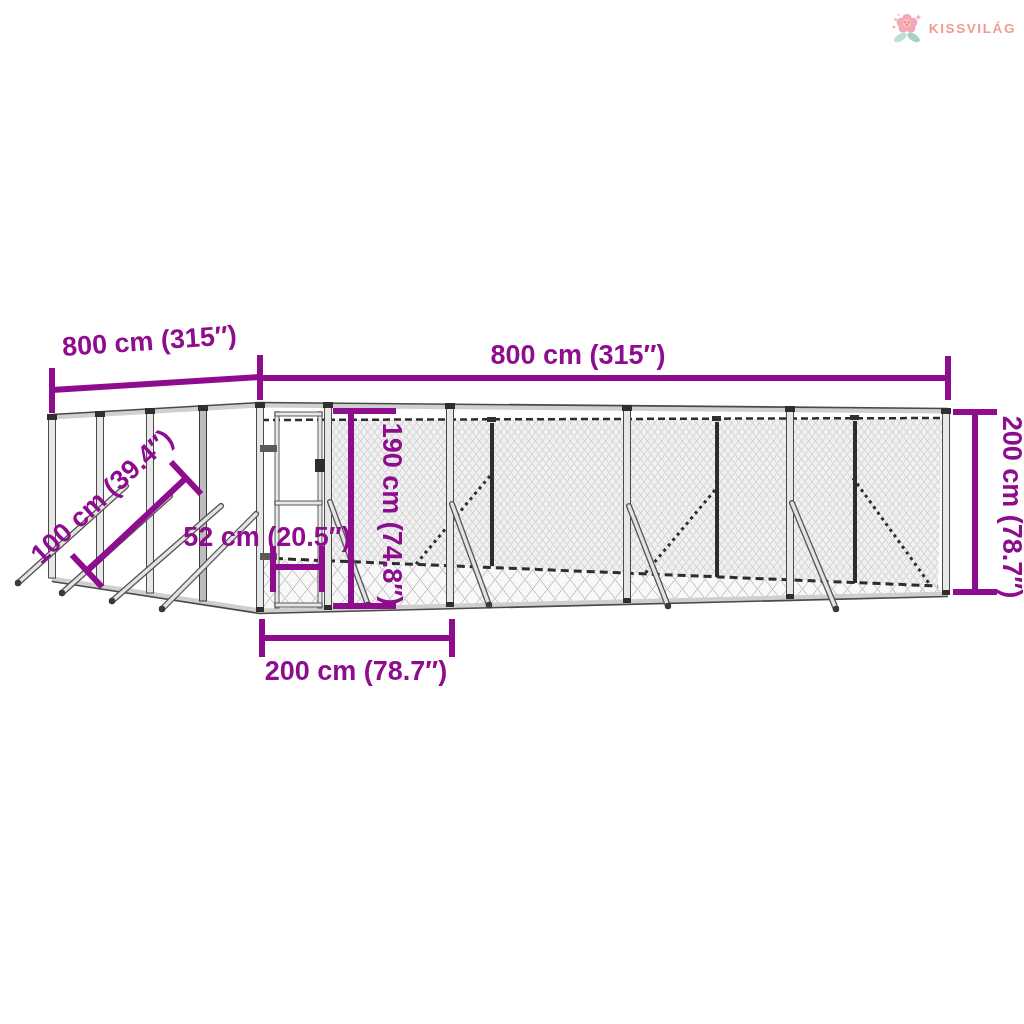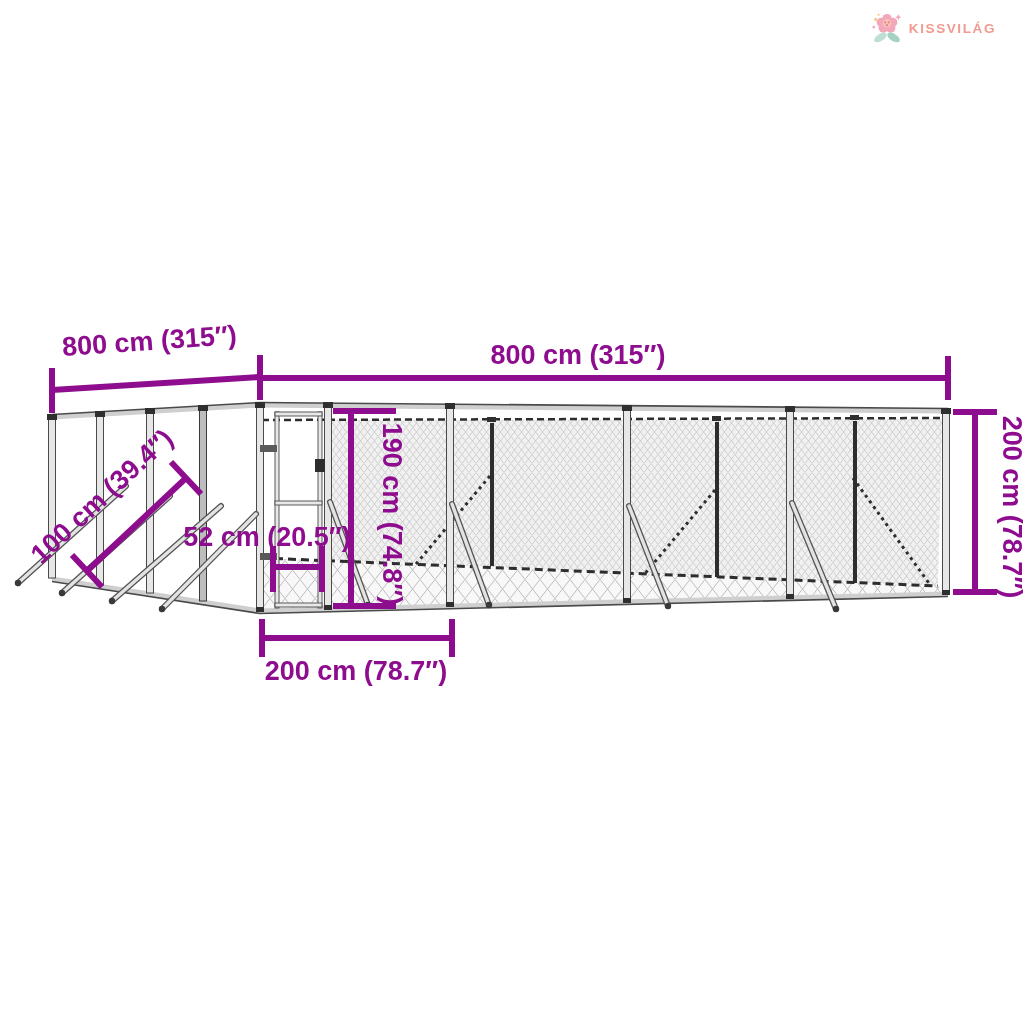--- a/index.html
+++ b/index.html
@@ -16,21 +16,21 @@
   .clamp{fill:#2f2f2f;}
   .backpost{stroke:#2d2d2d;stroke-width:4;}
   .backbrace{stroke:#2d2d2d;stroke-width:3;stroke-dasharray:3 4;}
   .dashline{stroke:#2d2d2d;fill:none;}
   .pole-u{stroke:#555;stroke-width:6;stroke-linecap:round;}
   .pole-o{stroke:#e3e3e3;stroke-width:3.4;stroke-linecap:round;}
   .foot{fill:#3a3a3a;}
   .doorbar{fill:#e8e8e8;stroke:#4a4a4a;stroke-width:0.9;}
   .hinge{fill:#5a5a5a;}
   .latch{fill:#2d2d2d;}
-  .logo{position:absolute;top:10px;right:28px;display:flex;align-items:center;gap:6px;}
+  .logo{position:absolute;top:10px;right:8px;display:flex;align-items:center;gap:6px;}
   .brand-name{color:var(--brand,#F09A90);font-weight:bold;font-size:13.5px;letter-spacing:1.6px;}
 </style>
 </head>
 <body>
 
 <div class="stage">
 
   <svg class="scene" width="1024" height="1024" viewBox="0 0 1024 1024">
     <defs>
       <pattern id="meshF" width="11" height="14" patternUnits="userSpaceOnUse">

